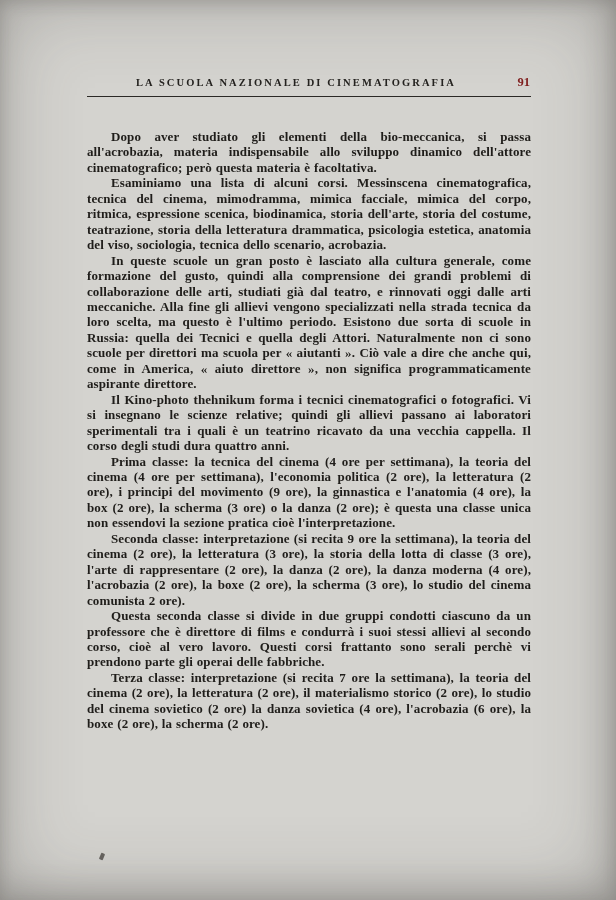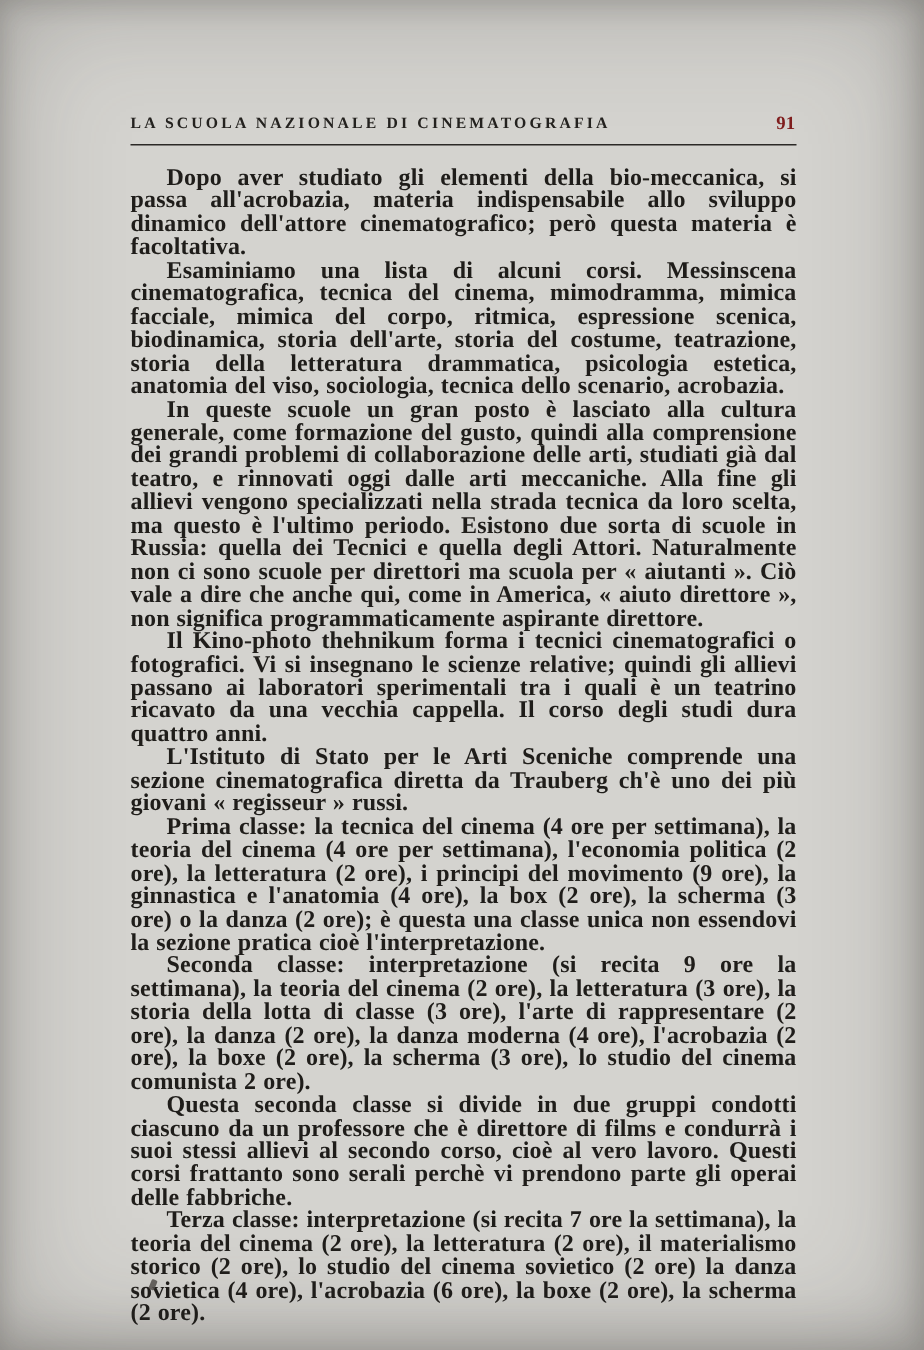--- a/index.html
+++ b/index.html
@@ -30,21 +30,21 @@
     width: 444px;
   }
   .running-head {
     position: relative;
     height: 15px;
   }
   .running-title {
     position: absolute;
     left: 0;
     right: 26px;
-    text-align: left;
+    text-align: center;
     font-size: 10.5px;
     font-weight: bold;
     letter-spacing: 2.1px;
     white-space: nowrap;
     color: #24221f;
   }
   .page-number {
     position: absolute;
     right: 1px;
     top: -2px;
@@ -52,23 +52,23 @@
     font-weight: bold;
     color: #7f1d1d;
   }
   .head-rule {
     margin: 4px 0 0 0;
     border: 0;
     border-top: 1.6px solid #2b2926;
     height: 0;
   }
   .body-text {
-    margin-top: 14px;
+    margin-top: 32px;
     color: #1f1d1a;
-    font-size: 16px;
+    font-size: 13px;
     line-height: 15.45px;
     font-weight: bold;
     text-align: justify;
     letter-spacing: 0.1px;
     word-spacing: 0.5px;
   }
   .body-text p {
     margin: 0;
     text-indent: 24px;
   }
@@ -95,21 +95,20 @@
       <div class="page-number">91</div>
     </div>
 
     <hr class="head-rule">
 
     <div class="body-text">
       <p>Dopo aver studiato gli elementi della bio-meccanica, si passa all'acrobazia, materia indispensabile allo sviluppo dinamico dell'attore cinematografico; però questa materia è facoltativa.</p>
       <p>Esaminiamo una lista di alcuni corsi. Messinscena cinematografica, tecnica del cinema, mimodramma, mimica facciale, mimica del corpo, ritmica, espressione scenica, biodinamica, storia dell'arte, storia del costume, teatrazione, storia della letteratura drammatica, psicologia estetica, anatomia del viso, sociologia, tecnica dello scenario, acrobazia.</p>
       <p>In queste scuole un gran posto è lasciato alla cultura generale, come formazione del gusto, quindi alla comprensione dei grandi problemi di collaborazione delle arti, studiati già dal teatro, e rinnovati oggi dalle arti meccaniche. Alla fine gli allievi vengono specializzati nella strada tecnica da loro scelta, ma questo è l'ultimo periodo. Esistono due sorta di scuole in Russia: quella dei Tecnici e quella degli Attori. Naturalmente non ci sono scuole per direttori ma scuola per « aiutanti ». Ciò vale a dire che anche qui, come in America, « aiuto direttore », non significa programmaticamente aspirante direttore.</p>
       <p>Il Kino-photo thehnikum forma i tecnici cinematografici o fotografici. Vi si insegnano le scienze relative; quindi gli allievi passano ai laboratori sperimentali tra i quali è un teatrino ricavato da una vecchia cappella. Il corso degli studi dura quattro anni.</p>
-      <p>L'Istituto di Stato per le Arti Sceniche comprende una sezione cinematografica diretta da Trauberg ch'è uno dei più giovani « regisseur » russi.</p>
       <p>Prima classe: la tecnica del cinema (4 ore per settimana), la teoria del cinema (4 ore per settimana), l'economia politica (2 ore), la letteratura (2 ore), i principi del movimento (9 ore), la ginnastica e l'anatomia (4 ore), la box (2 ore), la scherma (3 ore) o la danza (2 ore); è questa una classe unica non essendovi la sezione pratica cioè l'interpretazione.</p>
       <p>Seconda classe: interpretazione (si recita 9 ore la settimana), la teoria del cinema (2 ore), la letteratura (3 ore), la storia della lotta di classe (3 ore), l'arte di rappresentare (2 ore), la danza (2 ore), la danza moderna (4 ore), l'acrobazia (2 ore), la boxe (2 ore), la scherma (3 ore), lo studio del cinema comunista 2 ore).</p>
       <p>Questa seconda classe si divide in due gruppi condotti ciascuno da un professore che è direttore di films e condurrà i suoi stessi allievi al secondo corso, cioè al vero lavoro. Questi corsi frattanto sono serali perchè vi prendono parte gli operai delle fabbriche.</p>
       <p>Terza classe: interpretazione (si recita 7 ore la settimana), la teoria del cinema (2 ore), la letteratura (2 ore), il materialismo storico (2 ore), lo studio del cinema sovietico (2 ore) la danza sovietica (4 ore), l'acrobazia (6 ore), la boxe (2 ore), la scherma (2 ore).</p>
     </div>
 
   </div>
 
   <div class="artifact"></div>
 </div>

